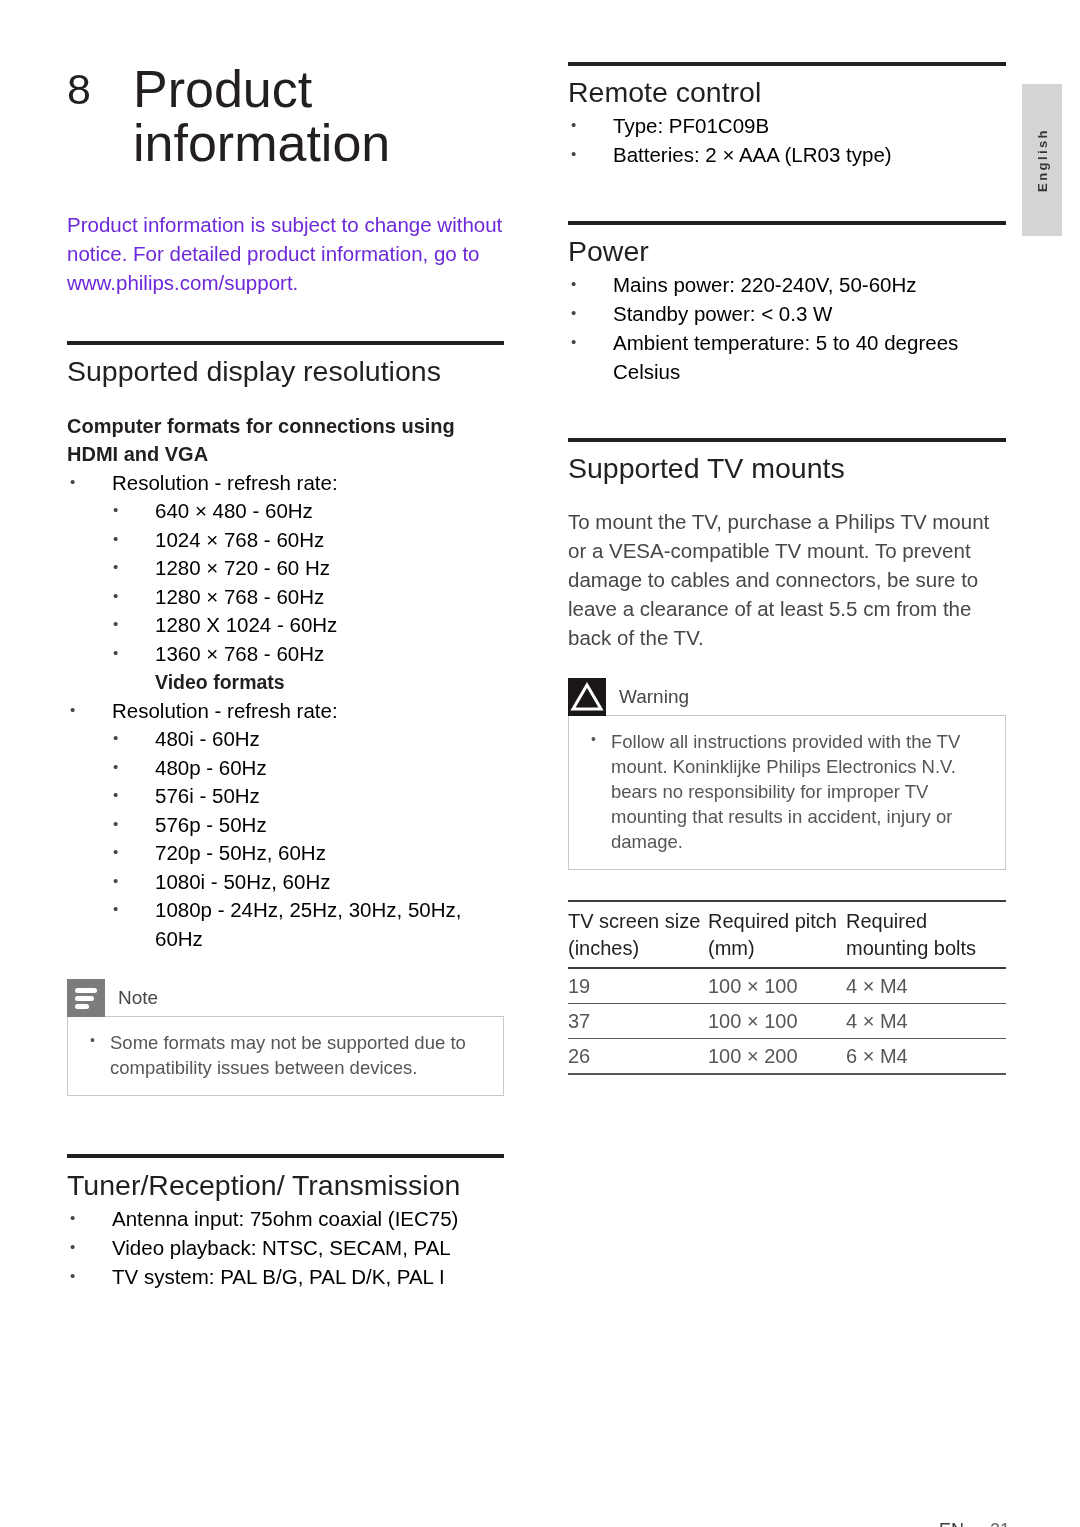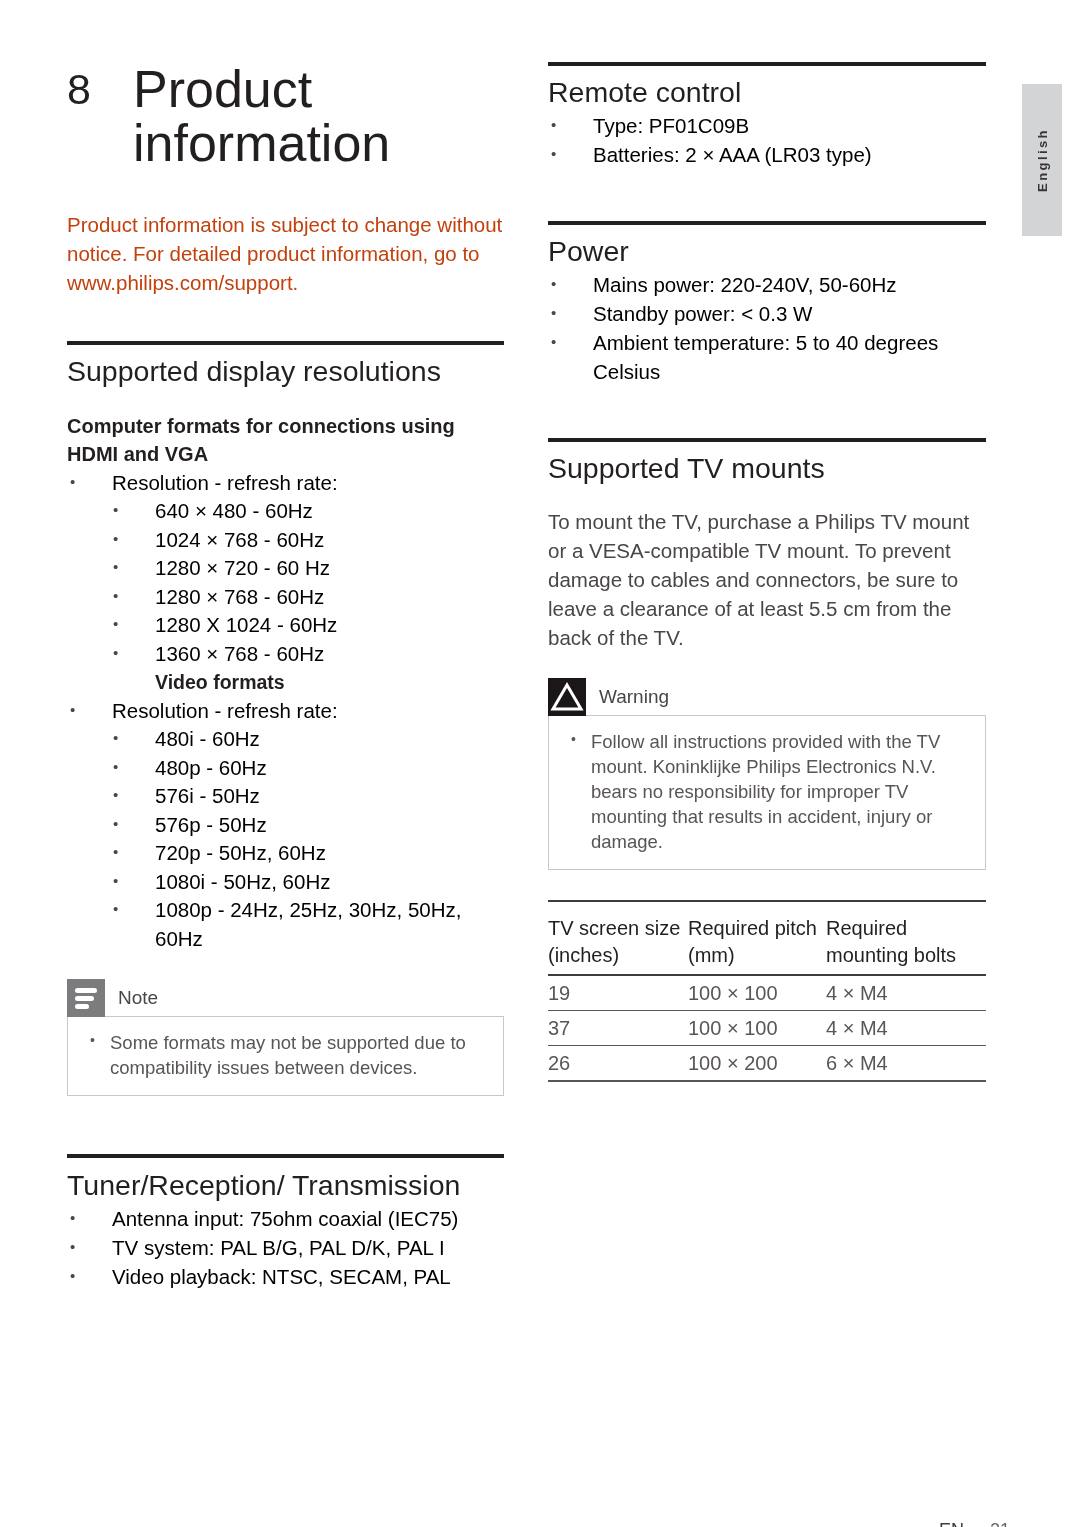--- a/index.html
+++ b/index.html
@@ -22,21 +22,21 @@
     inset: 0;
   }
   .col-left {
     position: absolute;
     left: 67px;
     top: 62px;
     width: 437px;
   }
   .col-right {
     position: absolute;
-    left: 548px;
+    left: 568px;
     top: 62px;
     width: 438px;
   }
 
   
   .lang-tab {
     position: absolute;
     left: 1022px;
     top: 84px;
     width: 40px;
@@ -71,21 +71,21 @@
   .chapter-title {
     font-size: 52px;
     line-height: 54px;
     font-weight: normal;
   }
 
   .intro {
     margin-top: 40px;
     font-size: 20.5px;
     line-height: 29px;
-    color: #c2410c;
+    color: #6d28d9;
   }
 
   
   .rule {
     height: 4px;
     background: #231f20;
     width: 100%;
   }
   .rule.short {
     width: 437px;
@@ -234,21 +234,21 @@
     padding: 3px 0 4px 0;
     vertical-align: top;
   }
   table.mounts th {
     font-size: 20px;
     line-height: 27px;
     font-weight: normal;
     color: #231f20;
     border-top: 2px solid #3f3a3c;
     border-bottom: 2px solid #3f3a3c;
-    padding-top: 13px;
+    padding-top: 6px;
     padding-bottom: 5px;
   }
   table.mounts td {
     font-size: 20px;
     line-height: 28px;
     color: #5a5557;
     border-bottom: 1.5px solid #5a5557;
     padding-top: 3px;
     padding-bottom: 3px;
   }
@@ -338,22 +338,22 @@
           </ul>
         </div>
       </div>
     </div>
 
     <div class="sec" style="margin-top:58px">
       <div class="rule short"></div>
       <div class="sec-head two-line">Tuner/Reception/ Transmission</div>
       <ul class="bl sec-body">
         <li>Antenna input: 75ohm coaxial (IEC75)</li>
+        <li>Video playback: NTSC, SECAM, PAL</li>
         <li>TV system: PAL B/G, PAL D/K, PAL I</li>
-        <li>Video playback: NTSC, SECAM, PAL</li>
       </ul>
     </div>
 
   </div>
 
   <div class="col-right">
 
     <div>
       <div class="rule"></div>
       <div class="sec-head">Remote control</div>

